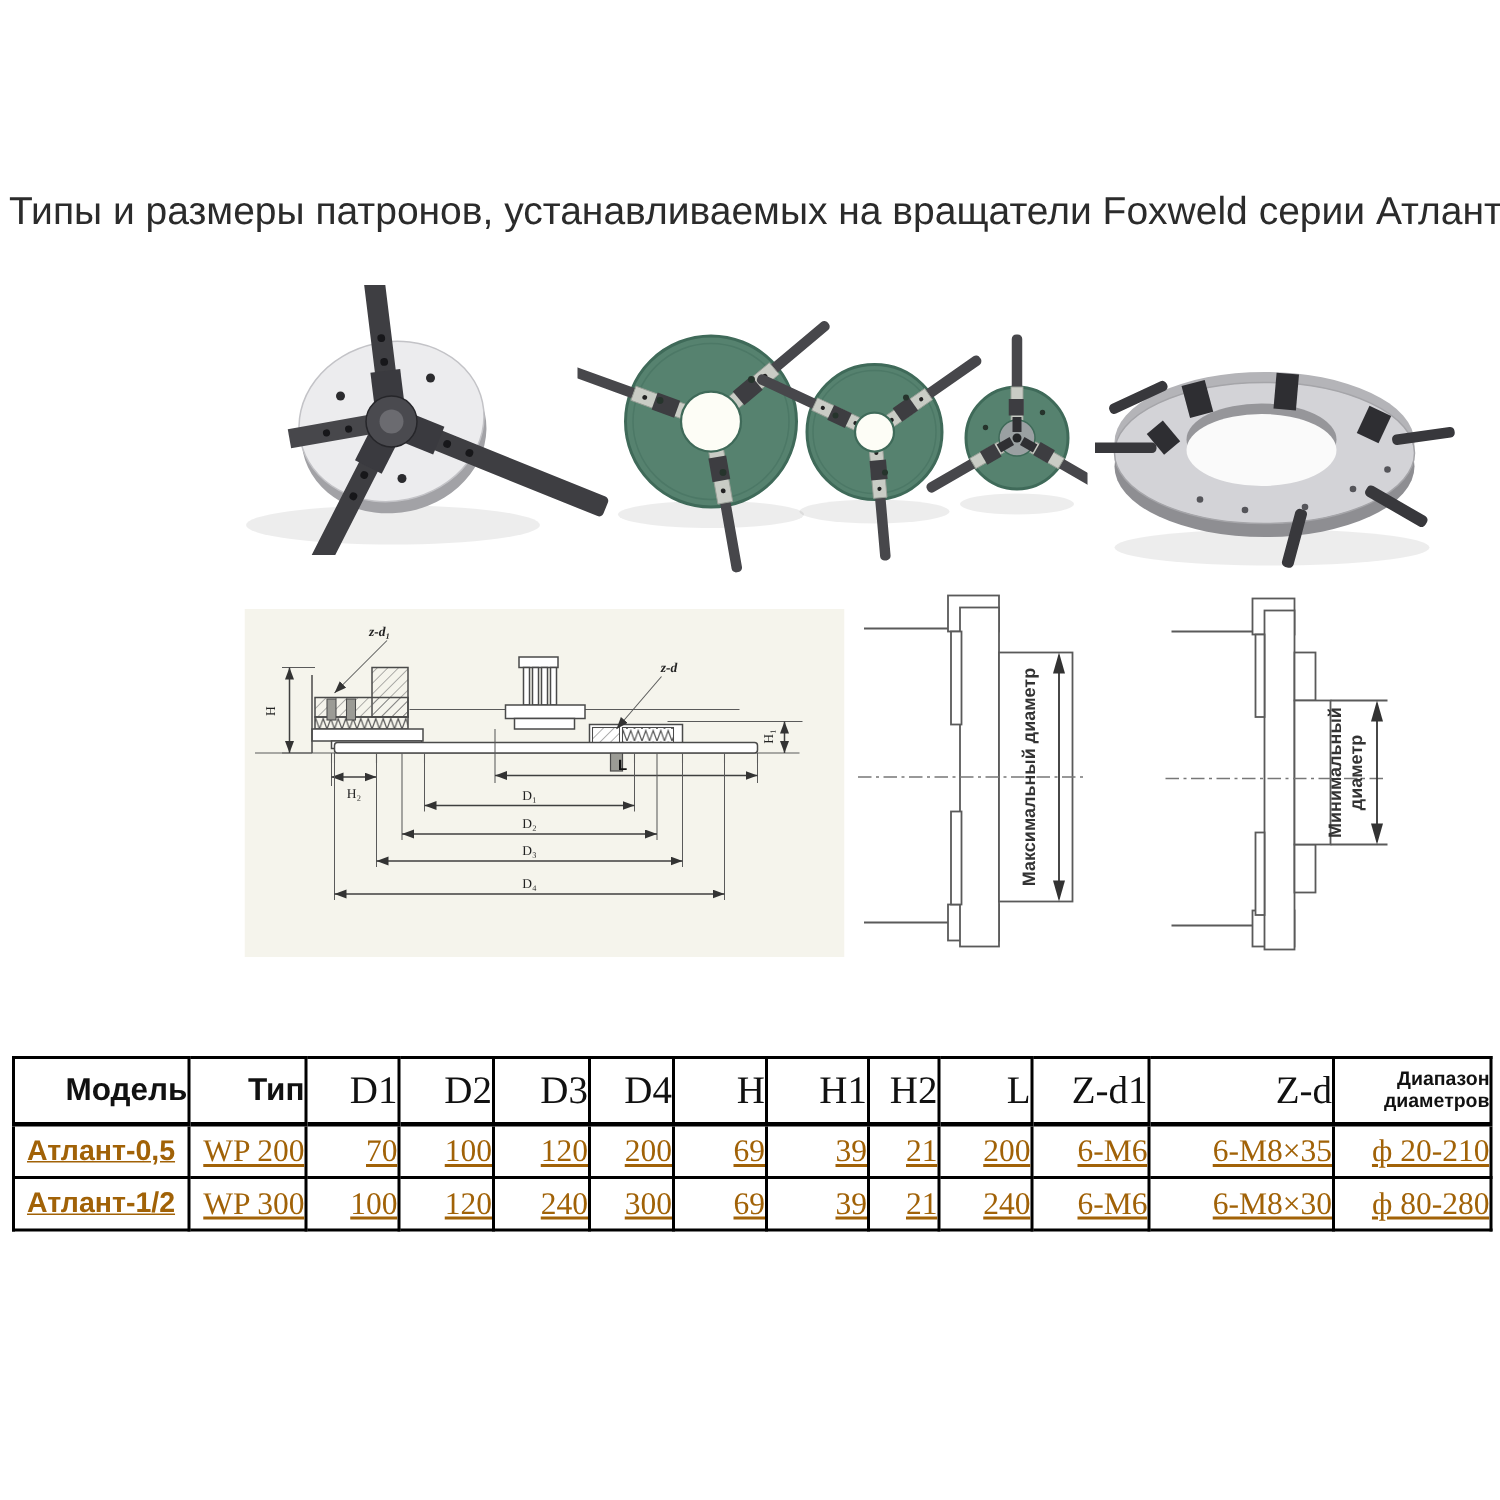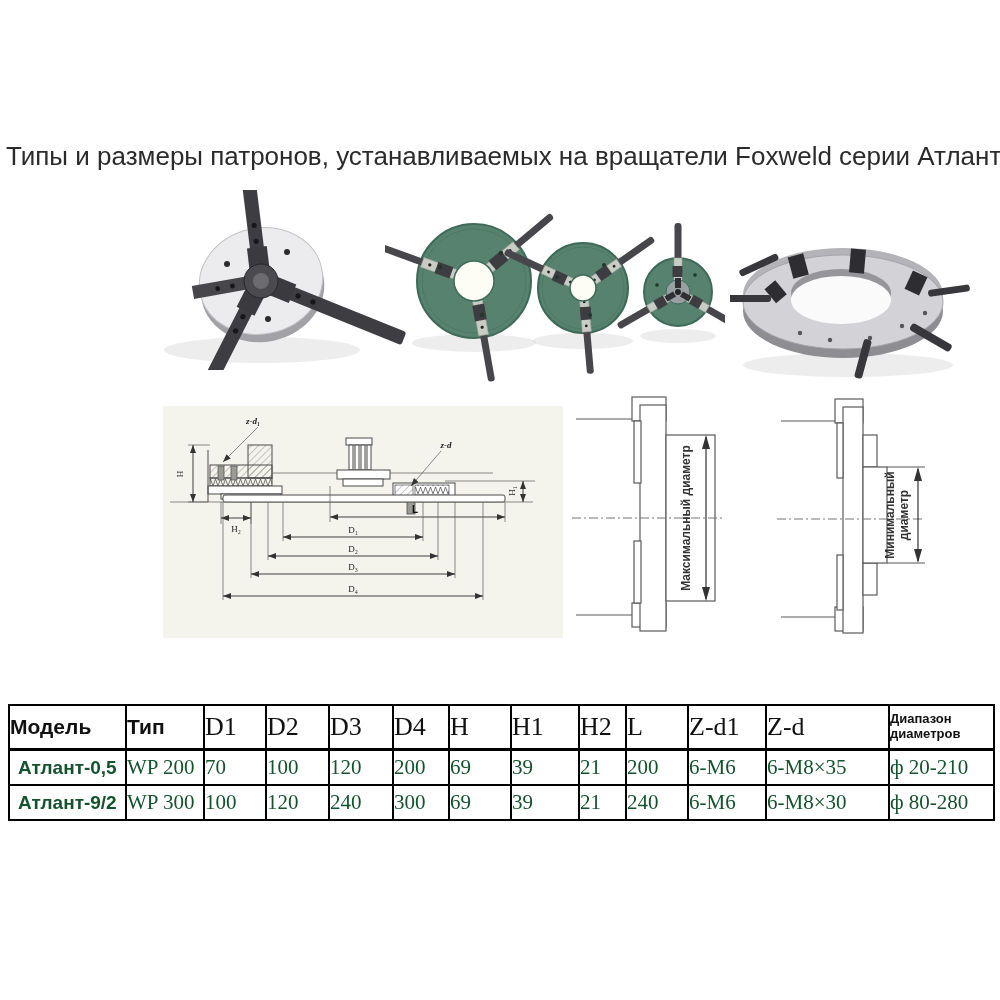--- a/index.html
+++ b/index.html
@@ -1,29 +1,29 @@
 <!DOCTYPE html>
 <html><head>
 <meta charset="utf-8">
 <style>
   html,body{margin:0;padding:0;background:#fff;}
   .canvas{position:relative;width:1000px;height:1000px;background:#ffffff;overflow:hidden;
           font-family:"Liberation Sans",sans-serif;}
-  .title{position:absolute;left:6px;top:141px;font-size:26px;color:#2b2b2b;white-space:nowrap;}
+  .title{position:absolute;left:6px;top:125px;font-size:26px;color:#2b2b2b;white-space:nowrap;}
   .abs{position:absolute;}
   table.spec{position:absolute;left:8px;top:704px;width:985px;border-collapse:collapse;
              table-layout:fixed;background:#fff;border:2px solid #000;}
-  .spec th,.spec td{border:2px solid #000;text-align:left;vertical-align:middle;padding:0;overflow:hidden;}
+  .spec th,.spec td{border:2px solid #000;text-align:right;vertical-align:middle;padding:0;overflow:hidden;}
   .spec thead th{height:42px;border-bottom:3px solid #000;font-family:"Liberation Serif",serif;
                  font-weight:normal;font-size:26px;color:#111;}
   .spec thead th:nth-child(1),.spec thead th:nth-child(2){font-family:"Liberation Sans",sans-serif;
                  font-weight:bold;font-size:21px;}
   .spec thead th:nth-child(13){font-family:Liberation Sans, sans-serif;font-weight:bold;
                  font-size:13px;line-height:1.15;}
-  .spec tbody td{height:33px;font-family:"Liberation Serif",serif;font-size:21px;color:#14532d;}
+  .spec tbody td{height:33px;font-family:"Liberation Serif",serif;font-size:21px;color:#a16207;text-decoration:underline;}
   .spec tbody td:first-child{font-family:"Liberation Sans",sans-serif;font-weight:bold;font-size:19px;
                  text-align:left;padding-left:8px;}
   .dim{stroke:#3f3f3f;stroke-width:1;}
   .ext{stroke:#5a5a5a;stroke-width:0.7;}
   .edge{stroke:#4a4a4a;stroke-width:1;fill:none;}
   .edgew{stroke:#4a4a4a;stroke-width:1;fill:#ffffff;}
   .dimlbl{font-family:"Liberation Serif",serif;font-size:9px;fill:#222;}
   .dimlblb{font-family:"Liberation Sans",sans-serif;font-size:10px;font-weight:bold;fill:#111;}
   .svlbl{font-family:"Liberation Sans",sans-serif;font-size:12px;font-weight:bold;fill:#333;}
   .sv{stroke:#5a5a5a;stroke-width:1.2;fill:#ffffff;}
@@ -401,21 +401,21 @@
           <td>200</td>
           <td>69</td>
           <td>39</td>
           <td>21</td>
           <td>200</td>
           <td>6-M6</td>
           <td>6-M8×35</td>
           <td>ф 20-210</td>
         </tr>
         <tr>
-          <td>Атлант-9/2</td>
+          <td>Атлант-1/2</td>
           <td>WP 300</td>
           <td>100</td>
           <td>120</td>
           <td>240</td>
           <td>300</td>
           <td>69</td>
           <td>39</td>
           <td>21</td>
           <td>240</td>
           <td>6-M6</td>

